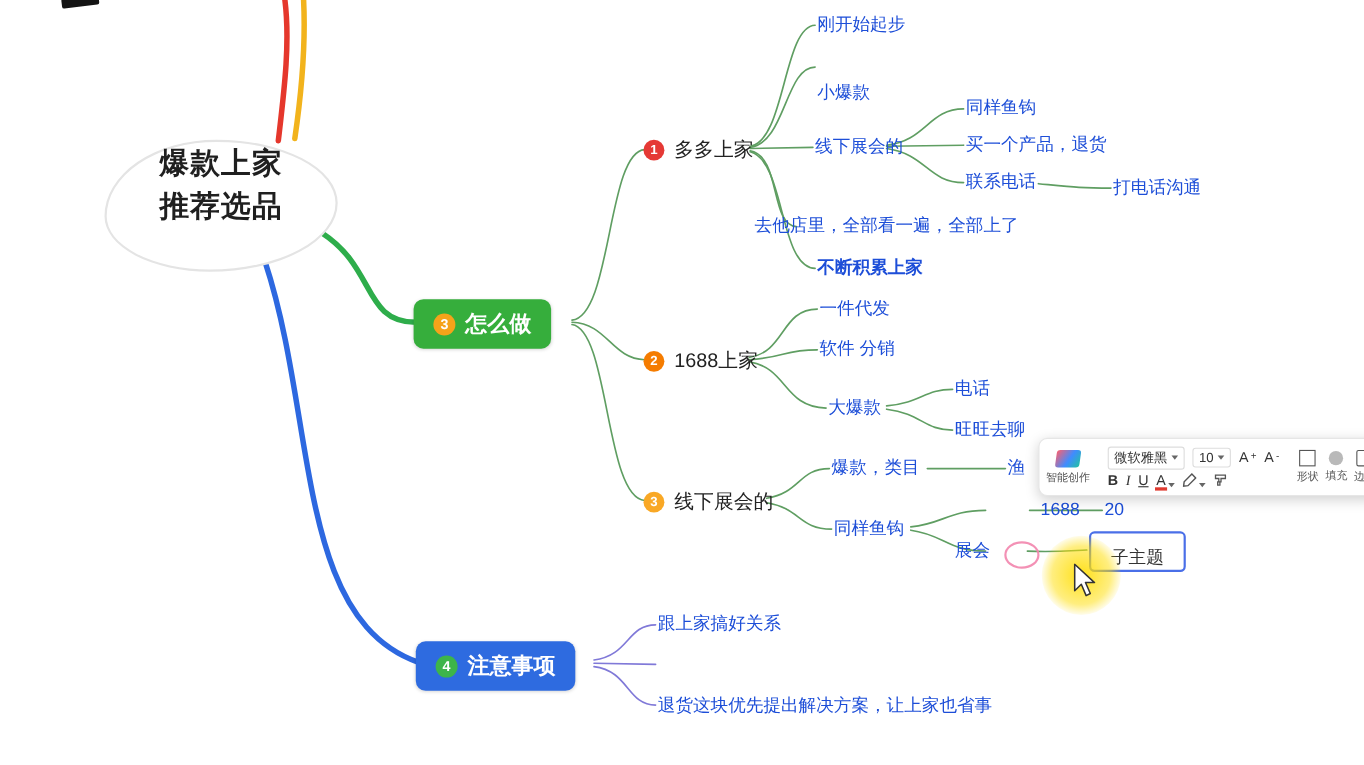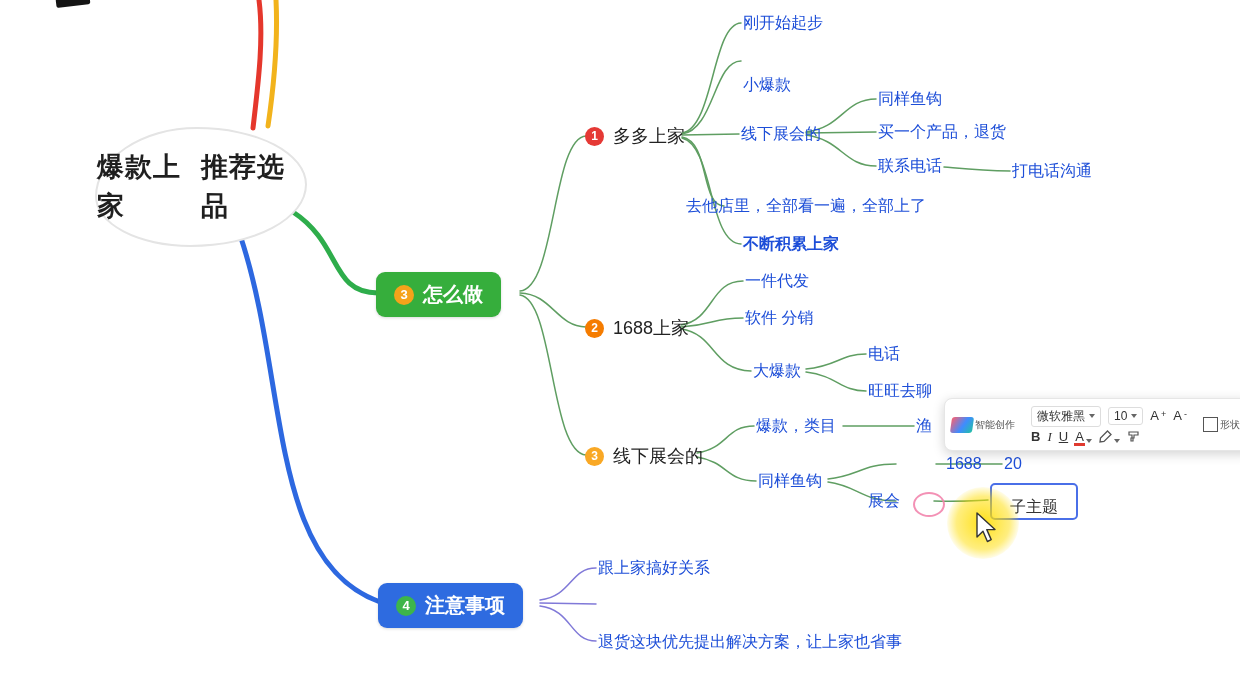--- a/index.html
+++ b/index.html
@@ -5,37 +5,37 @@
   html,body{margin:0;padding:0;background:#fff;}
   body{width:1240px;height:695px;overflow:hidden;position:relative;
        font-family:"Liberation Sans","DejaVu Sans",sans-serif;color:#2a2a2a;}
   .canvas{position:absolute;inset:0;width:1240px;height:695px;background:#fff;}
   svg.edges{position:absolute;left:0;top:0;z-index:1;}
   .leaf{position:absolute;z-index:2;font-size:16px;line-height:20px;white-space:nowrap;color:#1d4ed8;cursor:default;}
   .leaf.bold{font-weight:bold;}
   .root-node{position:absolute;left:95px;top:127px;width:208px;height:116px;z-index:2;
     background:#fff;border:2px solid #e4e4e4;
     border-radius:48% 52% 55% 45% / 58% 48% 52% 42%;
-    display:flex;flex-direction:row;align-items:center;
+    display:flex;flex-direction:column;align-items:center;
     font-size:27px;font-weight:bold;color:#1f1f1f;line-height:1.45;letter-spacing:1px;}
   .branch{position:absolute;z-index:2;display:flex;align-items:center;gap:9px;
     padding:9px 18px;border-radius:9px;color:#fff;font-weight:bold;font-size:20px;white-space:nowrap;
     box-shadow:0 1px 3px rgba(0,0,0,.15);}
   .badge{width:20px;height:20px;border-radius:50%;color:#fff;font-size:13px;font-weight:bold;
     display:inline-flex;align-items:center;justify-content:center;flex:0 0 auto;}
   .subrow{position:absolute;z-index:2;display:flex;align-items:center;gap:9px;font-size:18px;color:#222;white-space:nowrap;}
   .subrow .badge{width:19px;height:19px;font-size:12px;}
   .sel-node{position:absolute;left:990px;top:483px;width:84px;height:33px;z-index:3;background:#fff;
     border:2px solid #4a6fe8;border-radius:5px;display:flex;align-items:flex-end;justify-content:center;
     font-size:16px;color:#333;}
   
   .toolbar{position:absolute;left:944px;top:398px;width:310px;height:53px;z-index:5;background:#fff;
     border:1px solid #e6e6e6;border-radius:8px;box-shadow:0 3px 12px rgba(0,0,0,.18);
     display:flex;align-items:stretch;padding:3px 6px;box-sizing:border-box;gap:6px;}
-  .tb-col{display:flex;flex-direction:row;align-items:center;justify-content:center;gap:2px;}
+  .tb-col{display:flex;flex-direction:column;align-items:center;justify-content:center;gap:2px;}
   .tb-label{font-size:10px;color:#555;white-space:nowrap;}
   .tb-sep{width:1px;background:#e3e3e3;margin:2px 2px;}
   .ai-icon{width:22px;height:16px;border-radius:3px;
     background:linear-gradient(120deg,#ff5f6d 0%,#3f8cff 55%,#22c1a3 100%);transform:skewX(-8deg);}
   .font-area{display:flex;flex-direction:column;justify-content:center;gap:3px;}
   .font-row{display:flex;align-items:center;gap:7px;text-align:right;}
   .dd{display:flex;align-items:center;gap:4px;border:1px solid #ddd;border-radius:3px;padding:1px 5px;
     font-size:12px;color:#333;white-space:nowrap;background:#fff;}
   .caret{width:0;height:0;border-left:3.5px solid transparent;border-right:3.5px solid transparent;border-top:4px solid #666;}
   .tbtn{font-size:13px;color:#333;display:inline-flex;align-items:flex-end;gap:2px;cursor:default;line-height:14px;}

